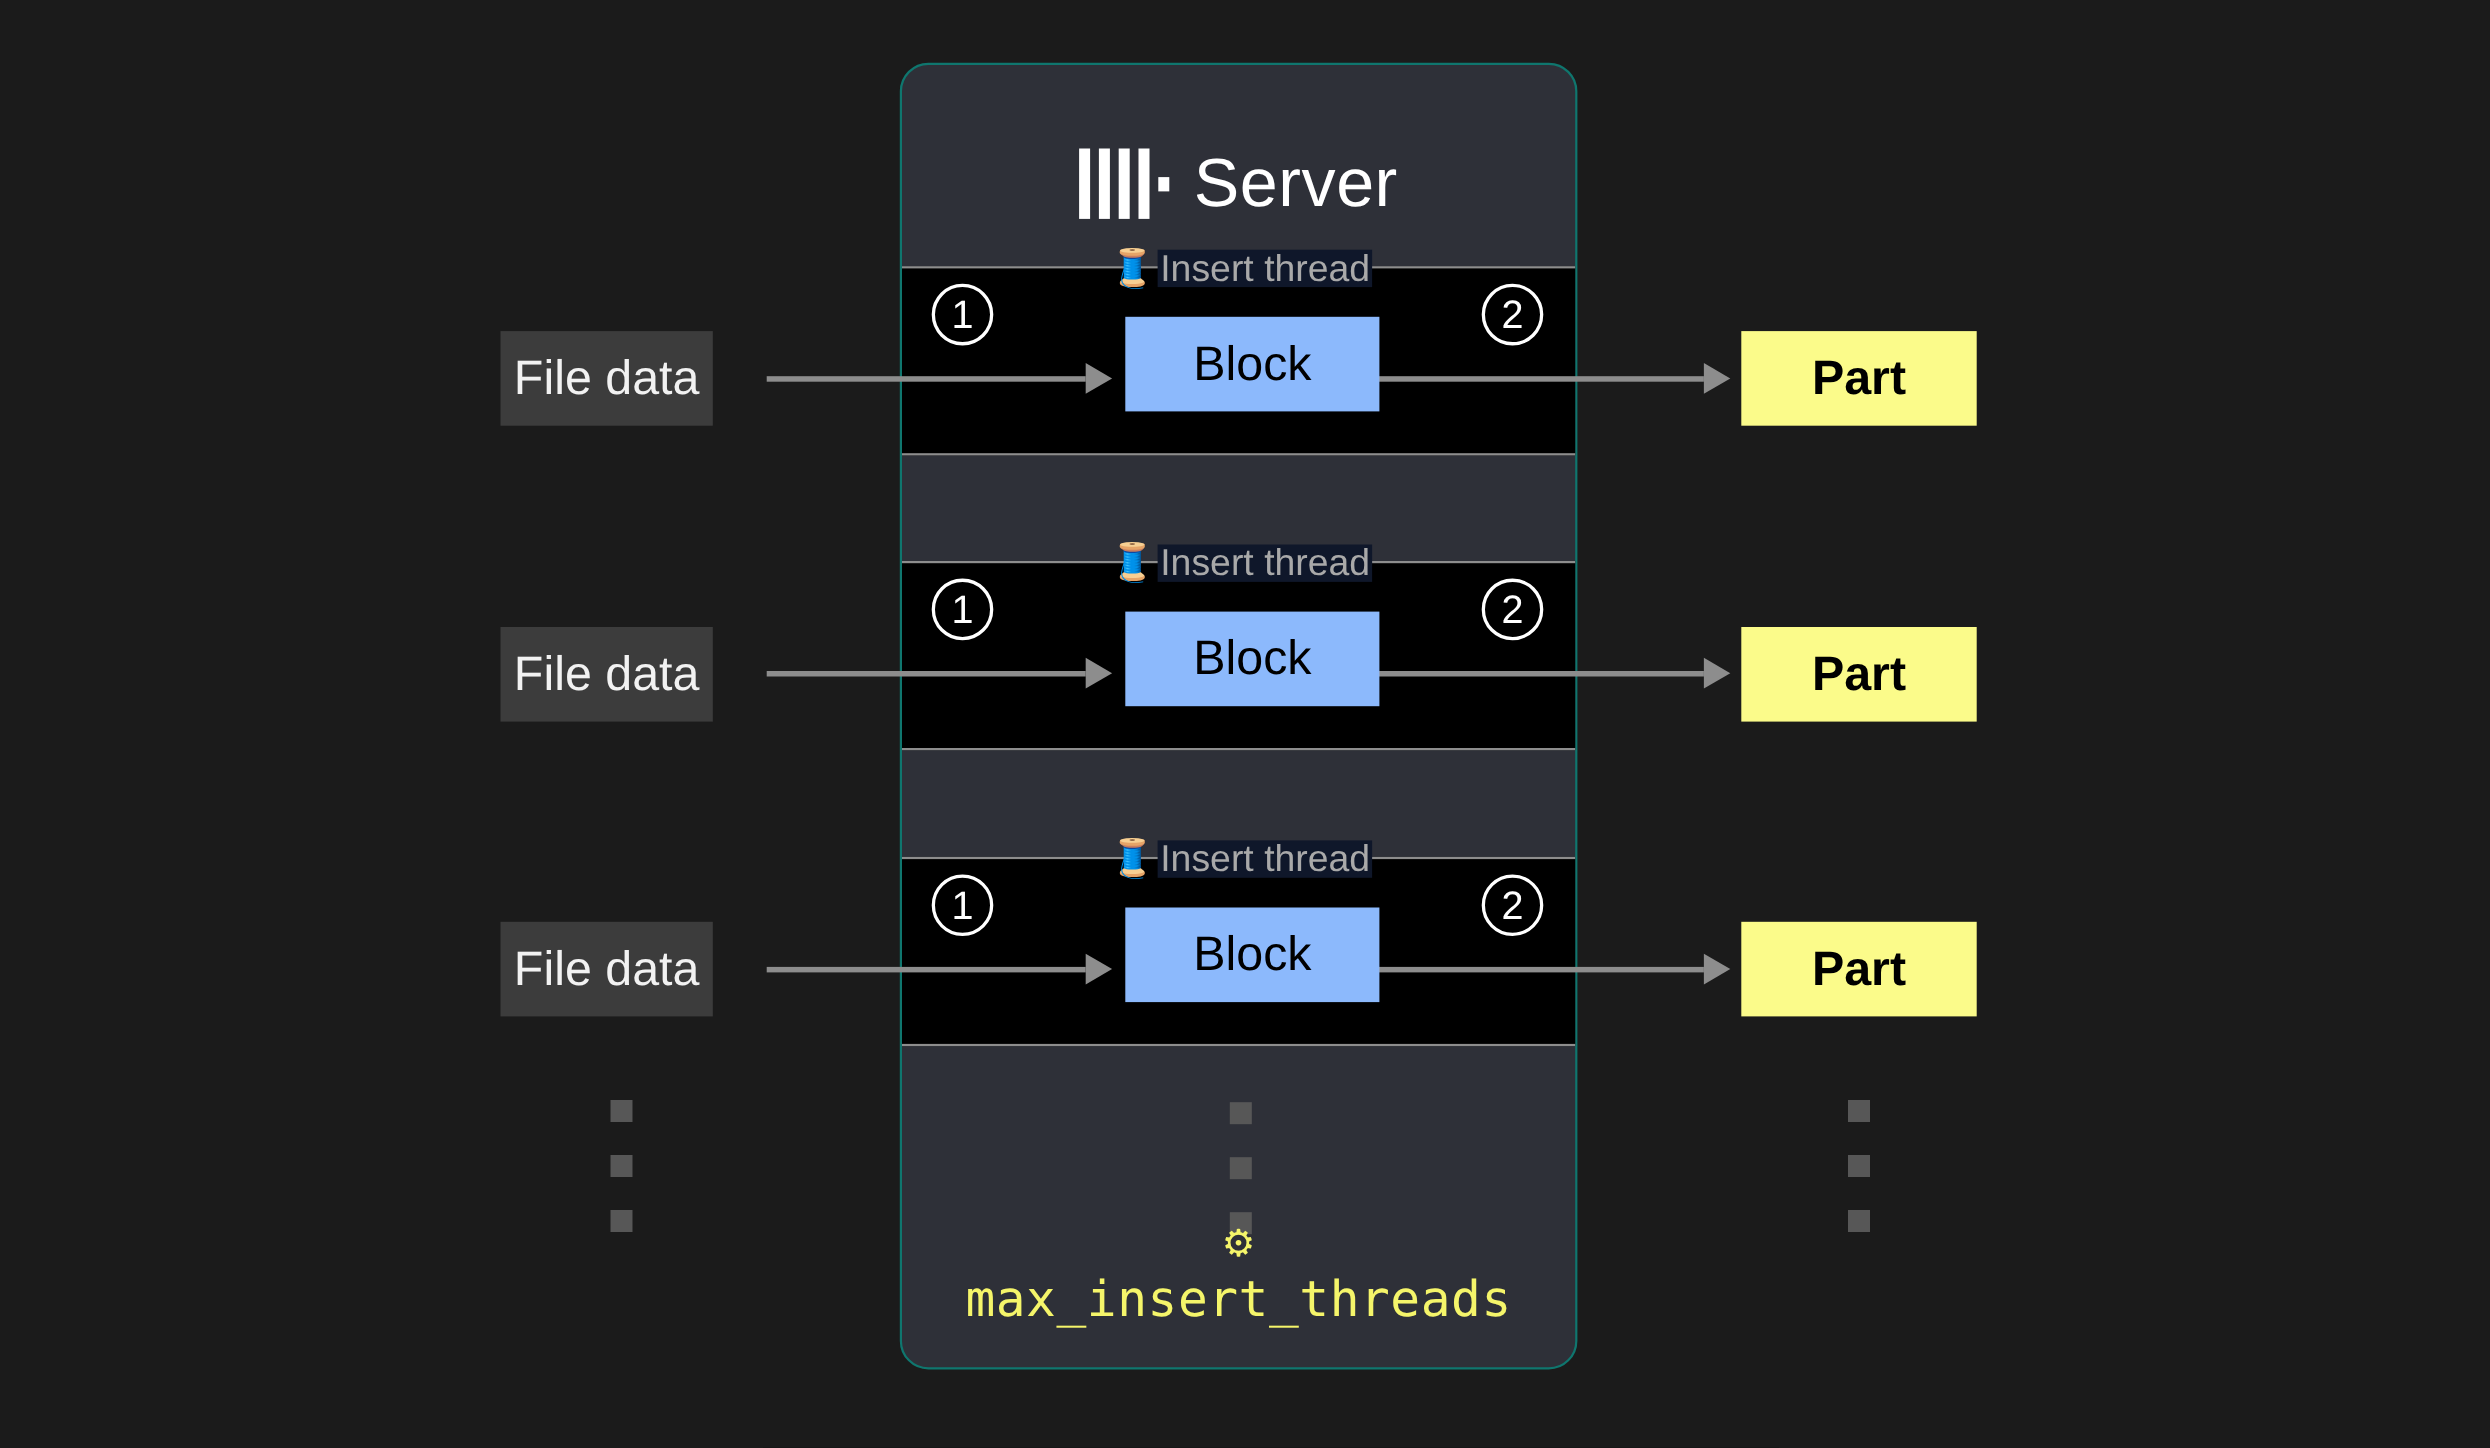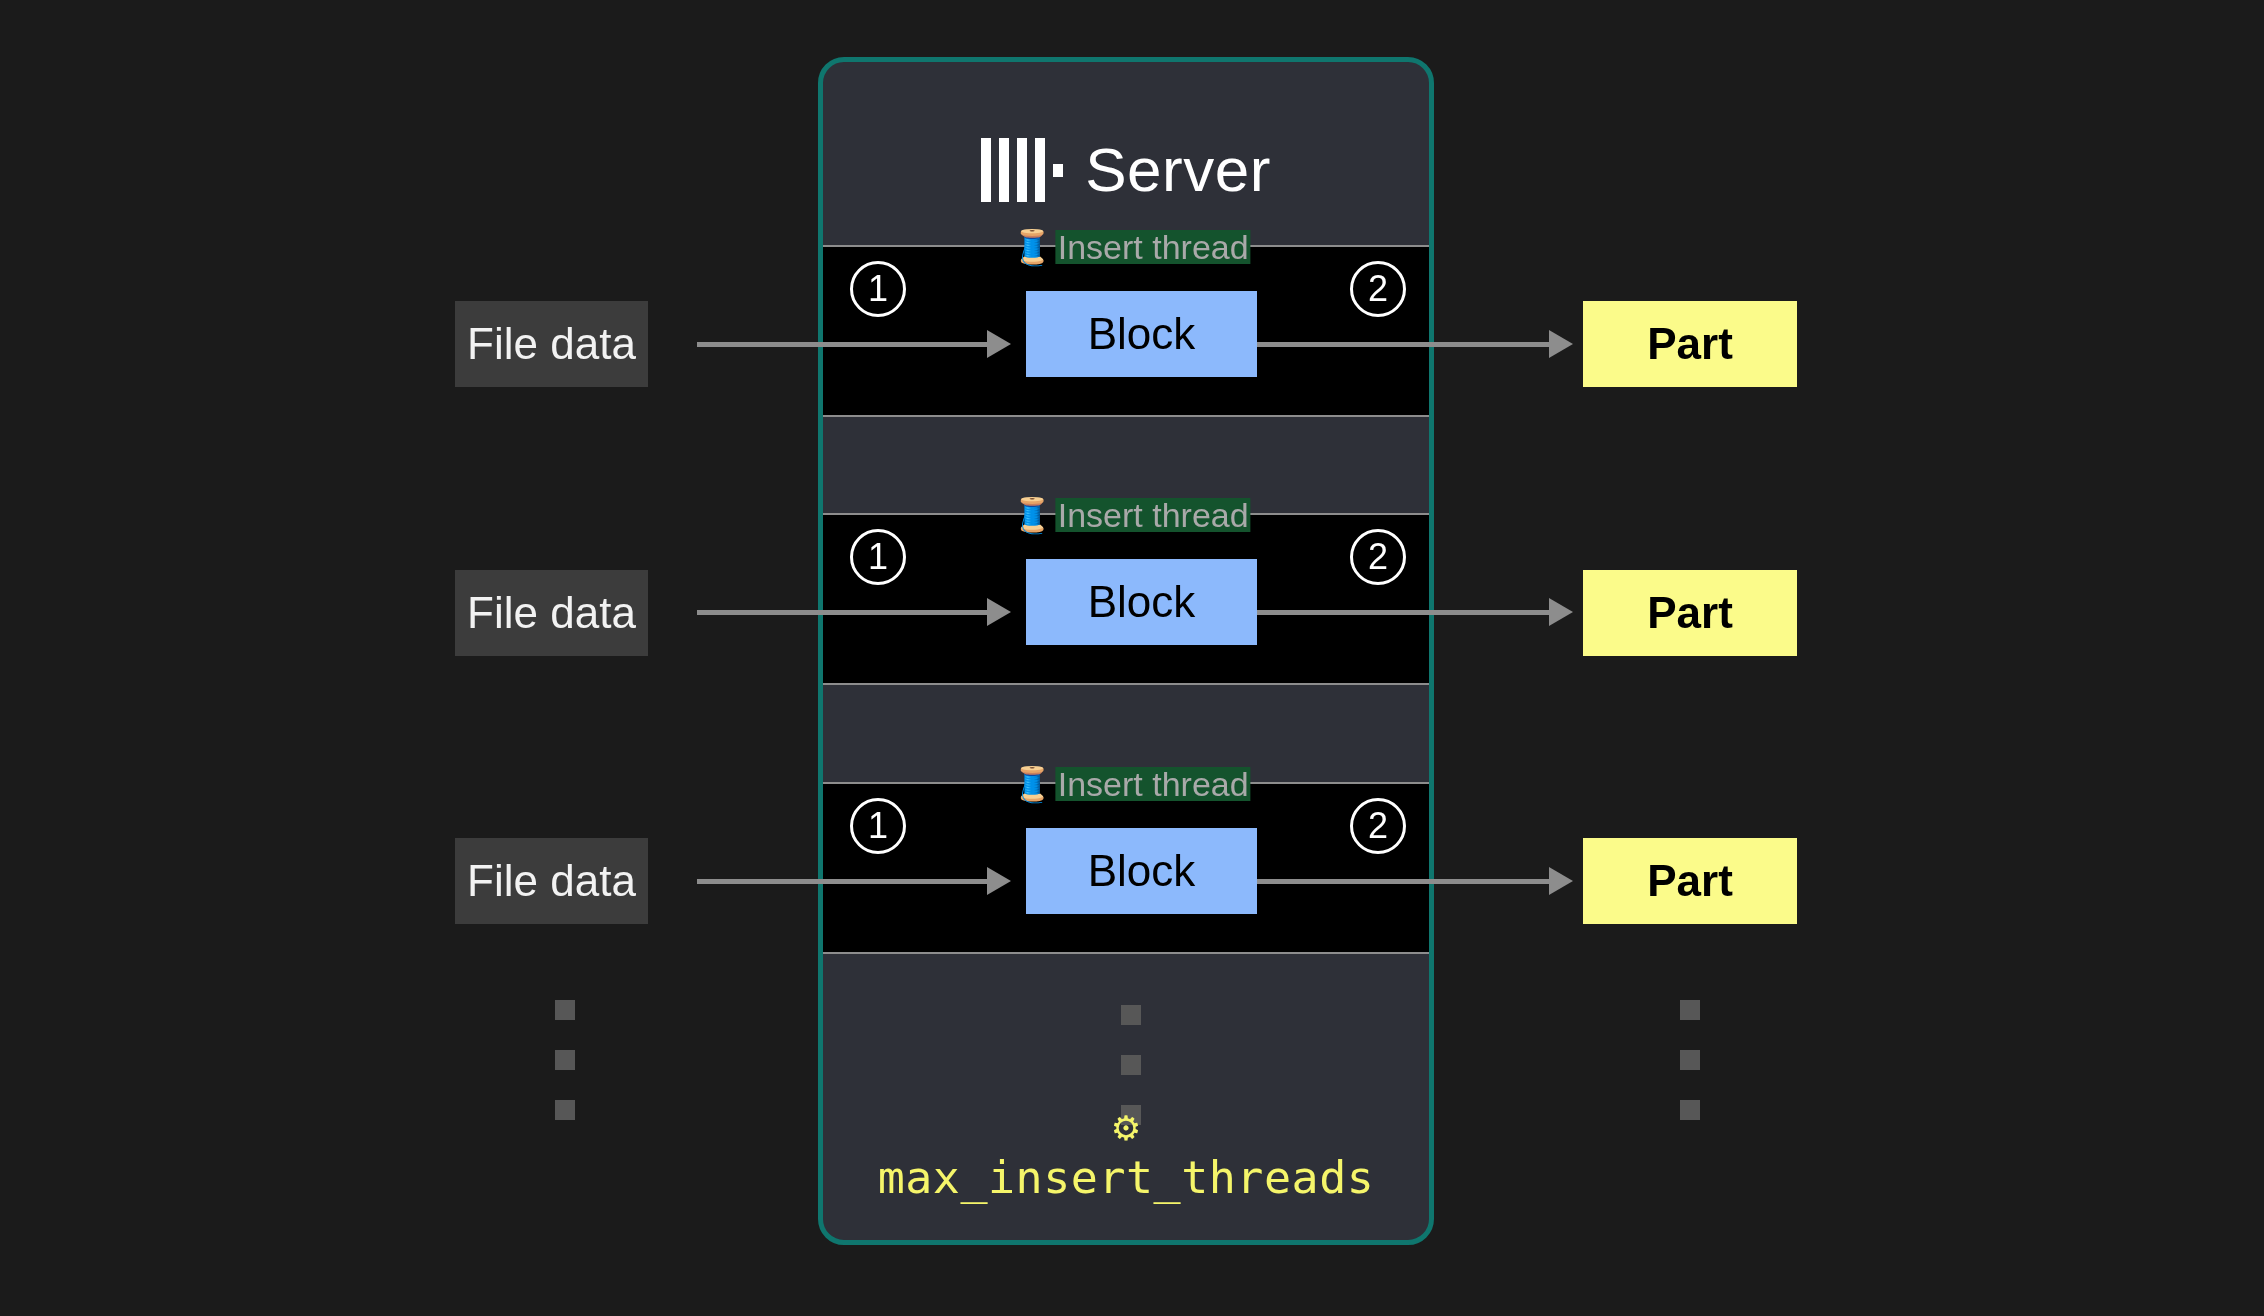--- a/index.html
+++ b/index.html
@@ -17,21 +17,21 @@
   }
 
   
   #server-panel {
     position: absolute;
     left: 818px;
     top: 57px;
     width: 616px;
     height: 1188px;
     background: #2e3038;
-    border: 5px solid #0f766e;
+    border: 2px solid #0f766e;
     border-radius: 26px;
     box-sizing: border-box;
     overflow: hidden;
   }
   #server-title {
     position: absolute;
     left: 0;
     top: 72px;
     width: 100%;
     display: flex;
@@ -89,21 +89,21 @@
     z-index: 4;
   }
   .lane-label .spool {
     font-size: 34px;
     line-height: 1;
   }
   .lane-label .txt {
     color: #a9a9a9;
     font-size: 34px;
     line-height: 1;
-    background: #14532d;
+    background: #0f172a;
     padding: 0 2px;
   }
 
   .block-box {
     position: absolute;
     left: 204px;
     top: 44px;
     width: 231px;
     height: 86px;
     background: #8cb9fc;

